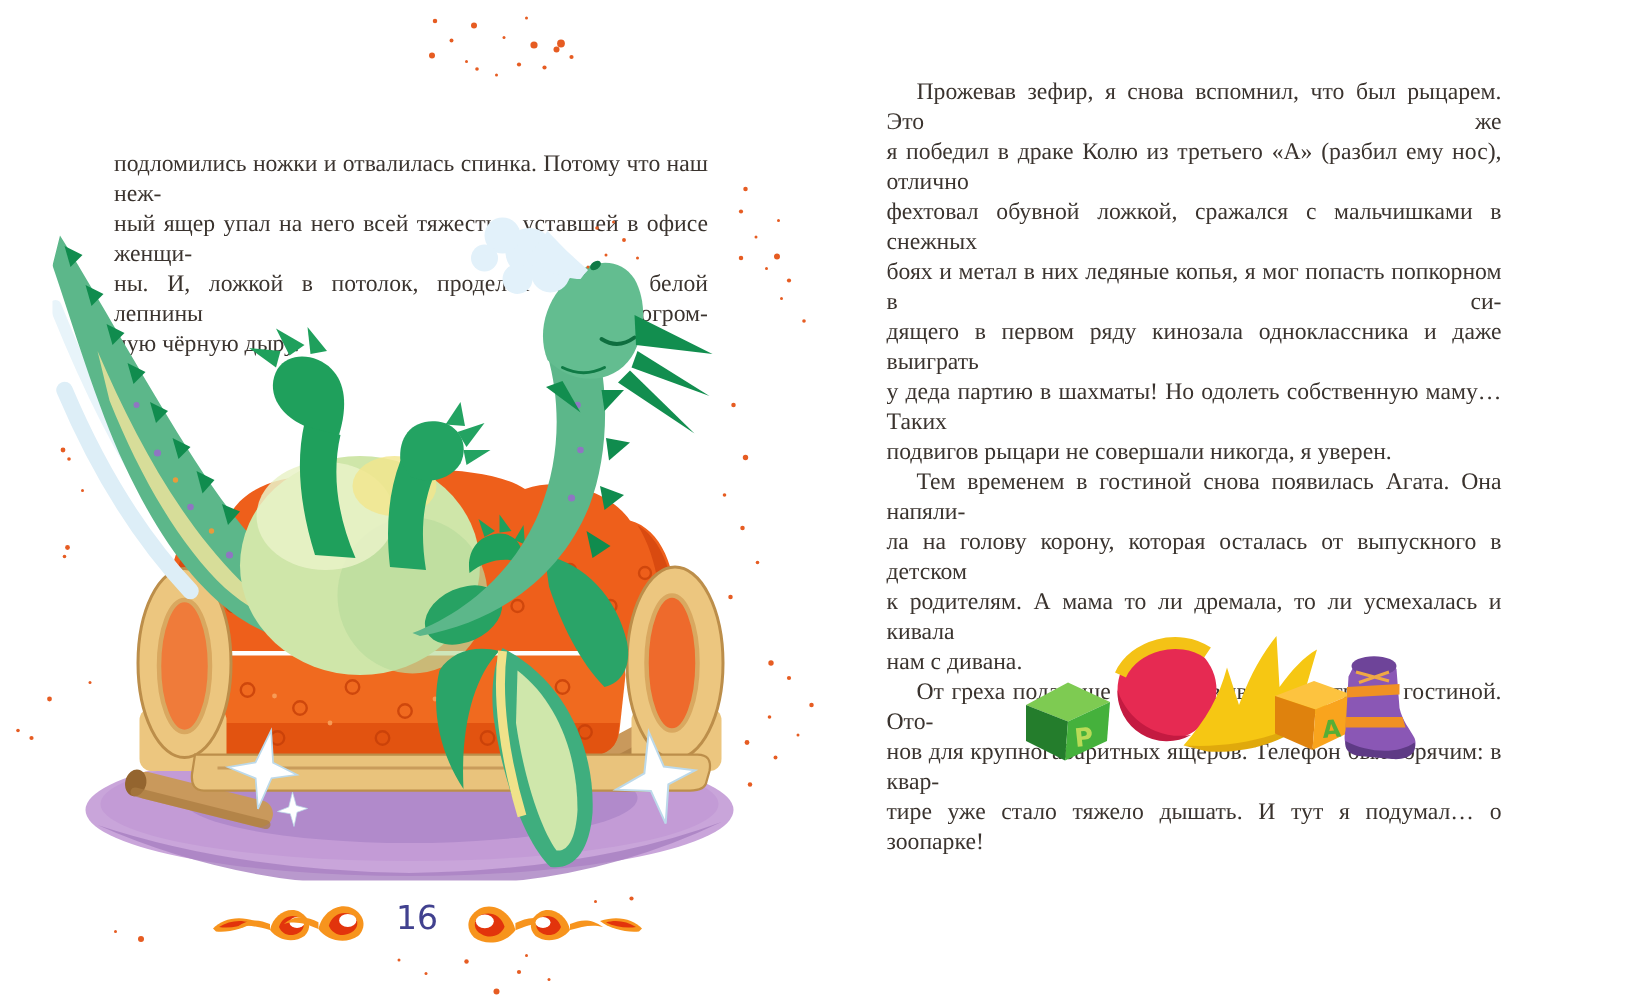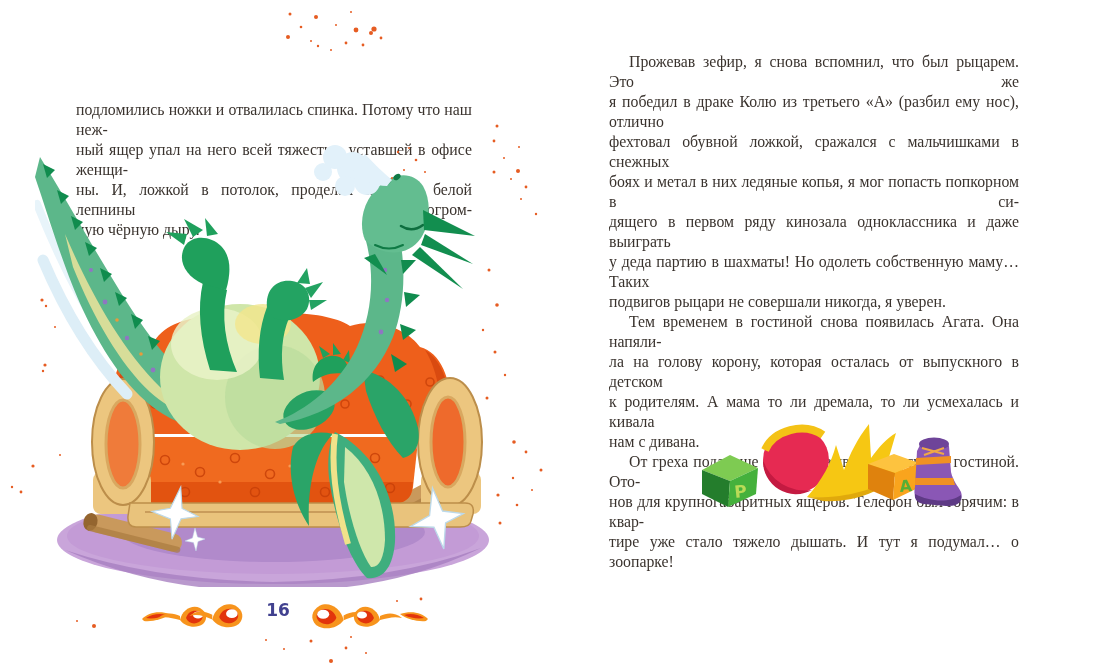--- a/index.html
+++ b/index.html
@@ -6,21 +6,21 @@
   body{
     width:1100px;height:670px;
     background:#ffffff;
     font-family:"Liberation Serif", serif;
     color:#3a332e;
     position:relative;
     overflow:hidden;
   }
   .page{position:absolute;top:0;height:670px;}
   #left-page{left:0;width:550px;}
-  #right-page{left:550px;width:550px;}
+  #right-page{left:532px;width:550px;}
 
   .textblock{
     position:absolute;
     font-size:15.8px;
     line-height:20px;
     color:#3a332e;
   }
   .line{
     text-align:justify;
     text-align-last:justify;
@@ -34,21 +34,21 @@
   #right-text{ left:59px; top:52px; width:410px; } 
 
   #illustration-wrap{ position:absolute; left:35px; top:142px; width:505px; height:445px; }
   #toys-wrap{ position:absolute; left:122px; top:418px; width:300px; height:92px; } 
 
   #footer-left{ position:absolute; left:140px; top:596px; width:290px; height:46px; }
   #page-number{
     position:absolute; left:255px; top:600px; width:46px;
     text-align:center;
     font-family:"DejaVu Sans", sans-serif;
-    font-size:17px; font-weight:700;
+    font-size:22px; font-weight:400;
     color:#41418f;
   }
   #splatter-overlay{ position:absolute; left:0; top:0; width:1100px; height:670px; pointer-events:none; }
 </style>
 </head>
 <body>
 
 <div class="page" id="left-page">
 
   <div class="textblock" id="left-text">

